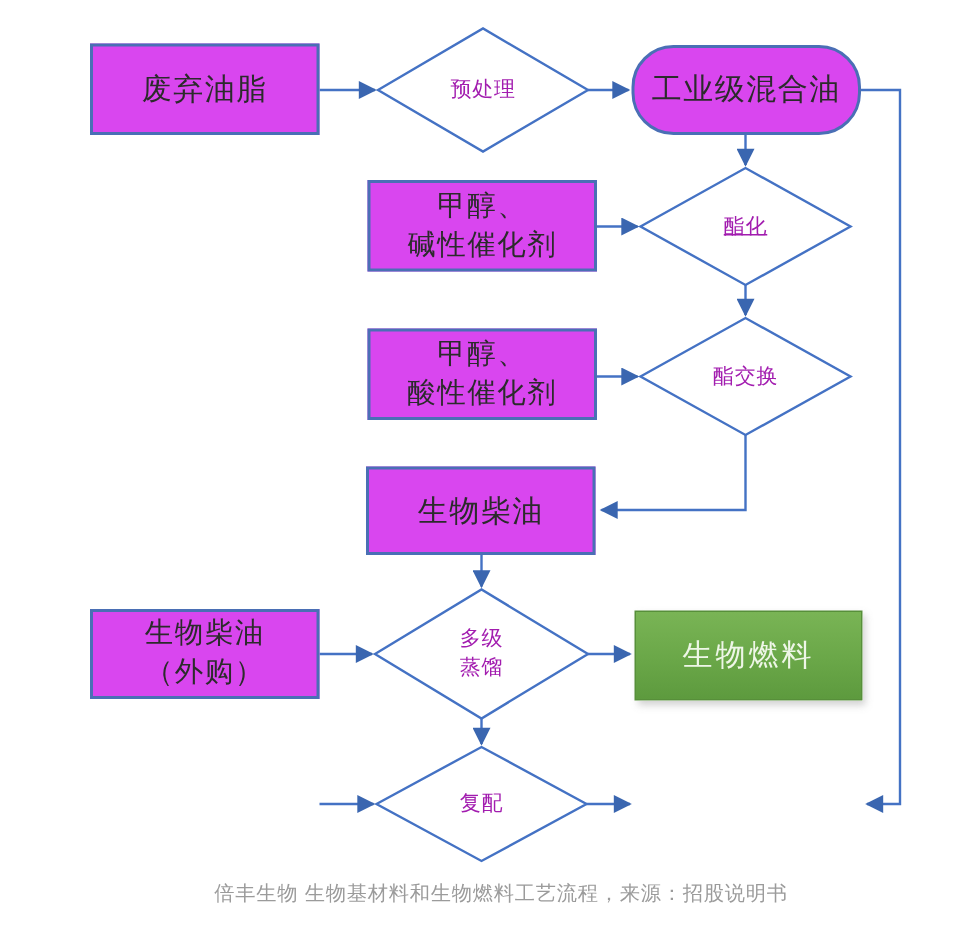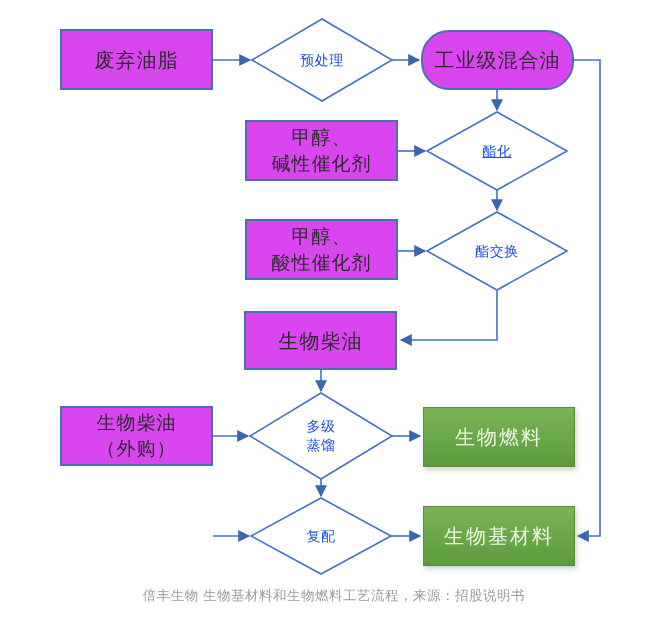--- a/index.html
+++ b/index.html
@@ -26,21 +26,21 @@
   }
   .box.green{
     background:linear-gradient(180deg,#79b455 0%,#6aa748 55%,#5d9a3e 100%);
     border:1px solid #578f3a;
     color:#eef6e7;
     box-shadow:2px 3px 5px rgba(120,120,120,0.35);
     letter-spacing:2px;
   }
   .dlabel{
     position:absolute;
-    color:#1d4ed8;
+    color:#a21caf;
     font-size:14px;
     line-height:19px;
     text-align:center;
     letter-spacing:0.5px;
   }
   .caption{
     position:absolute;
     left:0;top:587px;width:650px;
     padding-left:18px;
     box-sizing:border-box;
@@ -114,23 +114,20 @@
   <div class="box" style="left:60px;top:406px;width:153px;height:60px;font-size:19px;">
     <span>生物柴油</span>
     <span>（外购）</span>
   </div>
 
 
   <div class="box green" style="left:423px;top:407px;width:152px;height:60px;">
     <span>生物燃料</span>
   </div>
 
-  <div class="box green" style="left:423px;top:506px;width:152px;height:60px;">
-    <span>生物基材料</span>
-  </div>
 
   <div class="dlabel" style="left:262px;top:51px;width:120px;">预处理</div>
 
   <div class="dlabel" style="left:437px;top:142px;width:120px;text-decoration:underline;">酯化</div>
 
   <div class="dlabel" style="left:437px;top:242px;width:120px;">酯交换</div>
 
   <div class="dlabel" style="left:261px;top:417px;width:120px;">
     <div>多级</div>
     <div>蒸馏</div>

